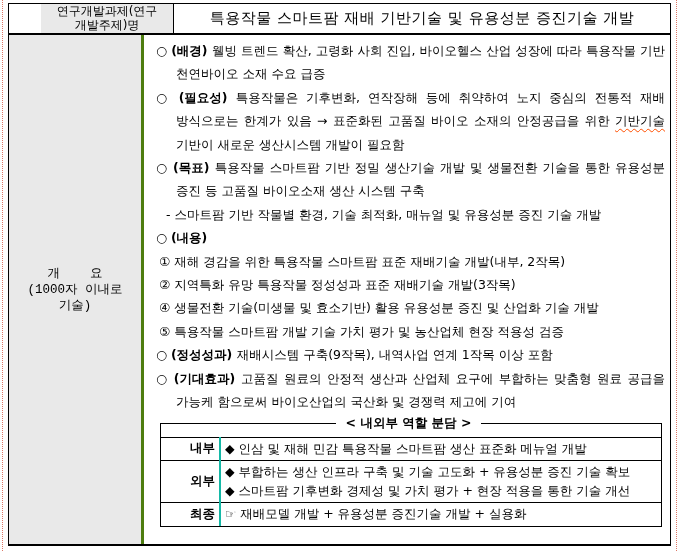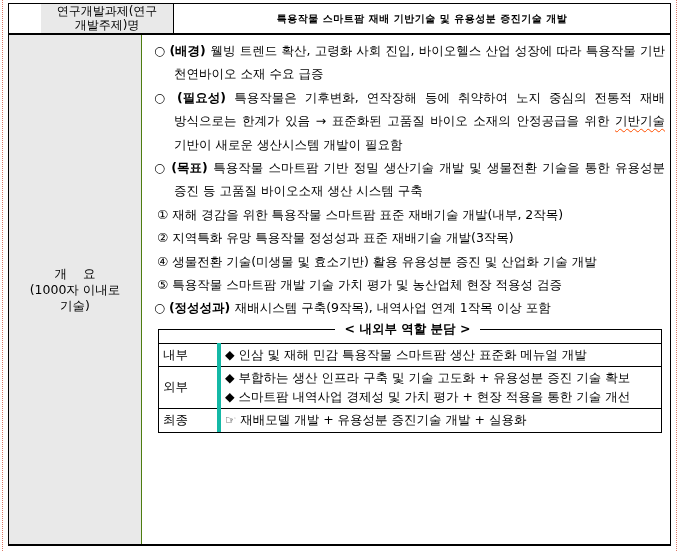--- a/index.html
+++ b/index.html
@@ -18,43 +18,43 @@
     display:flex; flex-direction:column; background:#fff;
   }
   .row-header { flex:none; height:31px; display:flex; border-bottom:2px solid #000; box-sizing:border-box;padding-left:32px; }
   .cell-h-label {
     width:132px; flex:none; background:#e9e9e9; border-right:1px solid #000;
     display:flex; flex-direction:column; justify-content:center; align-items:center;
     font-size:12px; line-height:13.5px; text-align:center; white-space:pre;
   }
   .cell-h-title {
     flex:1; display:flex; justify-content:center; align-items:center;
-    font-weight:bold; font-size:10px; letter-spacing:0.5px;
+    font-weight:normal; font-size:15px; letter-spacing:0.5px;
   }
   .row-body { flex:1; display:flex; min-height:0; }
   .cell-o-label {
-    width:132px; flex:none; background:#e9e9e9; border-right:1px solid #4d7c0f;
+    width:132px; flex:none; background:#e9e9e9; border-right:3px solid #4d7c0f;
     display:flex; flex-direction:column; justify-content:center; align-items:center;
-    font-size:12.5px; line-height:16px; text-align:center; white-space:pre;
+    font-size:12.5px; line-height:16px; text-align:center; white-space:pre;font-family:Liberation Mono, monospace;
   }
   .cell-content { flex:1; padding:4px 5px 2px 6px; font-size:12.5px; overflow:hidden; }
 
   .para { line-height:23.4px; text-align:justify; word-break:keep-all; }
   .p-bullet { padding-left:26px; text-indent:-20px; }
   .p-num    { padding-left:9px;  text-indent:0; }
   .p-dash   { padding-left:30px; text-indent:-14px; }
   .label-bold { font-weight:bold; }
   .sq { text-decoration:underline wavy #ff4e00 1px; text-underline-offset:3px; }
 
   .role-box { position:relative; margin:9px 3px 0 10px; border:1px solid #000; background:#fff; }
   .role-title-wrap { position:absolute; top:-9px; left:0; right:5px; text-align:center; pointer-events:none; }
   .role-title-wrap span { background:#fff; padding:0 10px; font-weight:bold; font-size:12.5px; }
   .role-table { width:100%; border-collapse:collapse; margin-top:13px; font-size:12.5px; }
   .role-table td { border-top:1px solid #000; padding:2px 4px; vertical-align:middle; }
-  td.role-label { width:50px; border-right:4px solid #14b8a6; font-weight:normal; text-align:left; }
+  td.role-label { width:50px; border-right:2px solid #14b8a6; font-weight:bold; text-align:right; }
   td.role-content { text-align:justify; word-break:keep-all;margin-top:36px; }
   .role-item { line-height:18.5px; }
 </style>
 </head>
 <body>
 
 <div class="page">
   <div class="margin-guide left"></div>
   <div class="margin-guide right"></div>
 
@@ -66,44 +66,47 @@
       </div>
     </div>
 
     <div class="row-body">
       <div class="cell-o-label"><div>개    요</div><div>(1000자 이내로</div><div>기술)</div></div>
       <div class="cell-content">
         <div>
             <div class="para p-bullet"><span>○ </span><span class="label-bold">(배경) </span><span>웰빙 트렌드 확산, 고령화 사회 진입, 바이오헬스 산업 성장에 따라 특용작물 기반 천연바이오 소재 수요 급증</span></div>
             <div class="para p-bullet"><span>○ </span><span class="label-bold">(필요성) </span><span>특용작물은 기후변화, 연작장해 등에 취약하여 노지 중심의 전통적 재배 방식으로는 한계가 있음 → 표준화된 고품질 바이오 소재의 안정공급을 위한 </span><span class="sq">기반기술</span><span> 기반이 새로운 생산시스템 개발이 필요함</span></div>
             <div class="para p-bullet"><span>○ </span><span class="label-bold">(목표) </span><span>특용작물 스마트팜 기반 정밀 생산기술 개발 및 생물전환 기술을 통한 유용성분 증진 등 고품질 바이오소재 생산 시스템 구축</span></div>
+            <div class="para p-dash"><span>- </span><span>스마트팜 기반 작물별 환경, 기술 최적화, 매뉴얼 및 유용성분 증진 기술 개발</span></div>
+            <div class="para p-bullet"><span>○ </span><span class="label-bold">(내용) </span></div>
             <div class="para p-num"><span>① </span><span>재해 경감을 위한 특용작물 스마트팜 표준 재배기술 개발(내부, 2작목)</span></div>
             <div class="para p-num"><span>② </span><span>지역특화 유망 특용작물 정성성과 표준 재배기술 개발(3작목)</span></div>
             <div class="para p-num"><span>④ </span><span>생물전환 기술(미생물 및 효소기반) 활용 유용성분 증진 및 산업화 기술 개발</span></div>
             <div class="para p-num"><span>⑤ </span><span>특용작물 스마트팜 개발 기술 가치 평가 및 농산업체 현장 적용성 검증</span></div>
             <div class="para p-bullet"><span>○ </span><span class="label-bold">(정성성과) </span><span>재배시스템 구축(9작목), 내역사업 연계 1작목 이상 포함</span></div>
+            <div class="para p-bullet"><span>○ </span><span class="label-bold">(기대효과) </span><span>고품질 원료의 안정적 생산과 산업체 요구에 부합하는 맞춤형 원료 공급을 가능케 함으로써 바이오산업의 국산화 및 경쟁력 제고에 기여</span></div>
           </div>
 
         <div class="role-box">
           <div class="role-title-wrap">
             <span>&lt; 내외부 역할 분담 &gt;</span>
           </div>
           <table class="role-table">
             <tbody>
                 <tr>
                   <td class="role-label">내부</td>
                   <td class="role-content">
                     <div class="role-item">◆ 인삼 및 재해 민감 특용작물 스마트팜 생산 표준화 메뉴얼 개발</div>
                   </td>
                 </tr>
                 <tr>
                   <td class="role-label">외부</td>
                   <td class="role-content">
                     <div class="role-item">◆ 부합하는 생산 인프라 구축 및 기술 고도화 + 유용성분 증진 기술 확보</div>
-                    <div class="role-item">◆ 스마트팜 내역사업 경제성 및 가치 평가 + 현장 적용을 통한 기술 개선</div>
+                    <div class="role-item">◆ 스마트팜 기후변화 경제성 및 가치 평가 + 현장 적용을 통한 기술 개선</div>
                   </td>
                 </tr>
                 <tr>
                   <td class="role-label">최종</td>
                   <td class="role-content">
                     <div class="role-item">☞ 재배모델 개발 + 유용성분 증진기술 개발 + 실용화</div>
                   </td>
                 </tr>
               </tbody>
           </table>

